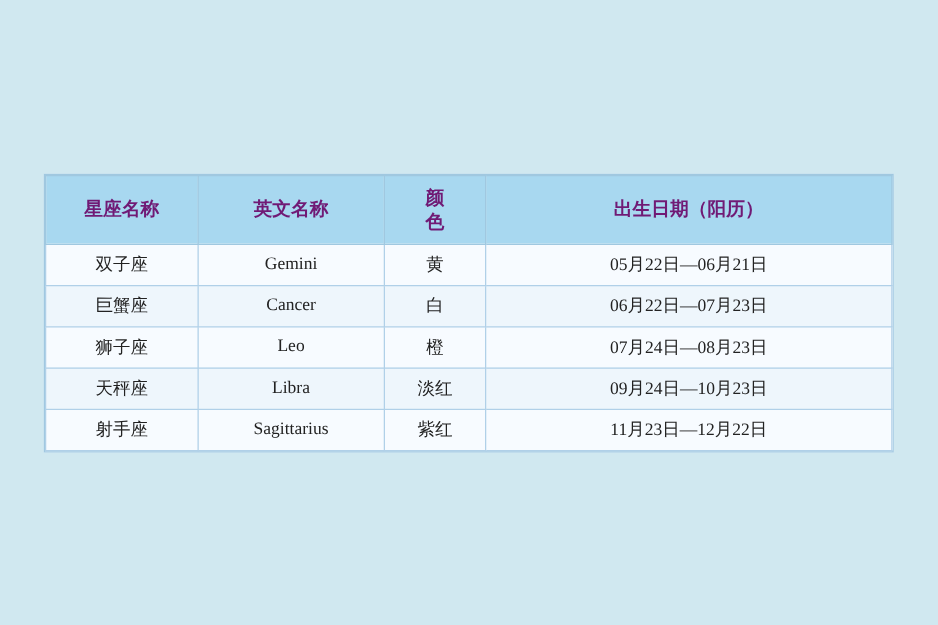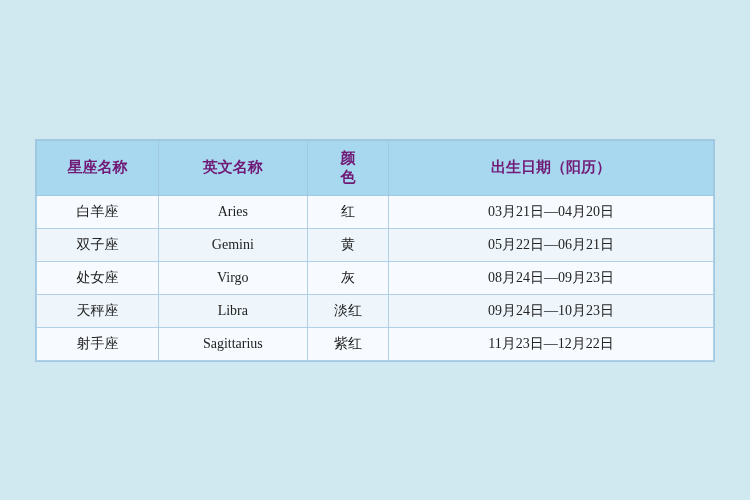--- a/index.html
+++ b/index.html
@@ -70,37 +70,37 @@
   <table>
     <thead>
       <tr>
         <th class="col-chinese">星座名称</th>
         <th class="col-english">英文名称</th>
         <th class="col-color">颜色</th>
         <th class="col-date">出生日期（阳历）</th>
       </tr>
     </thead>
     <tbody id="table-body">
-    <tr>
-          <td>白羊座</td>
-          <td>Aries</td>
-          <td>红</td>
-          <td>03月21日—04月20日</td>
-        </tr>
         <tr>
           <td>双子座</td>
           <td>Gemini</td>
           <td>黄</td>
           <td>05月22日—06月21日</td>
         </tr>
         <tr>
-          <td>处女座</td>
-          <td>Virgo</td>
-          <td>灰</td>
-          <td>08月24日—09月23日</td>
+          <td>巨蟹座</td>
+          <td>Cancer</td>
+          <td>白</td>
+          <td>06月22日—07月23日</td>
+        </tr>
+        <tr>
+          <td>狮子座</td>
+          <td>Leo</td>
+          <td>橙</td>
+          <td>07月24日—08月23日</td>
         </tr>
         <tr>
           <td>天秤座</td>
           <td>Libra</td>
           <td>淡红</td>
           <td>09月24日—10月23日</td>
         </tr>
         <tr>
           <td>射手座</td>
           <td>Sagittarius</td>

